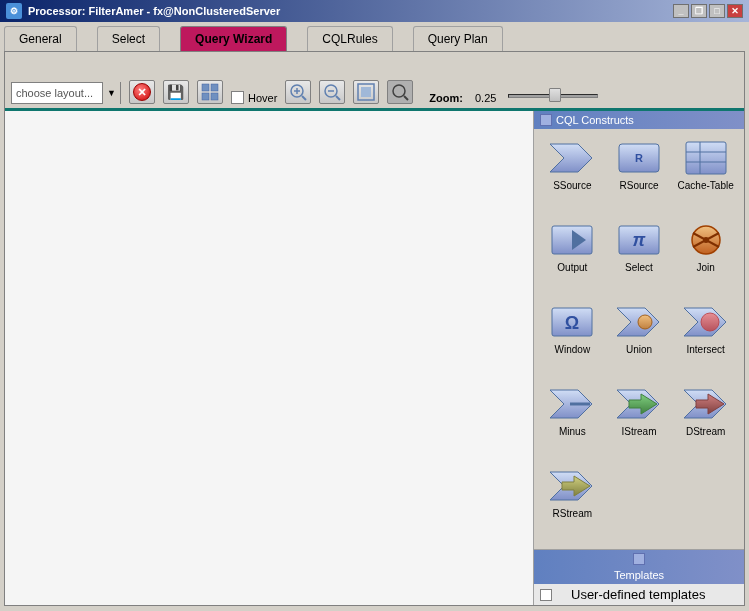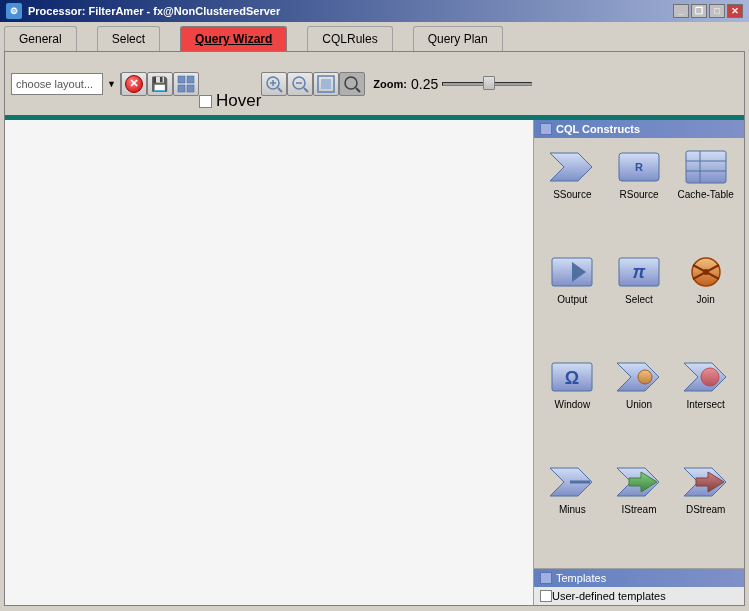--- a/index.html
+++ b/index.html
@@ -59,42 +59,41 @@
       border: 1px solid #a0a0a0;
       border-bottom: none;
       cursor: pointer;
       font-size: 12px;
       color: #000;
       border-radius: 3px 3px 0 0;
       margin-right: 2px;
       user-select: none;
     }
     .tab.active {
-      background: #ef4444;
+      background: #be185d;
       border-color: #808080;
       font-weight: bold;
       position: relative;
       z-index: 2;
-      text-decoration: underline;
     }
     .tab-content {
       background: #fff;
       border: 1px solid #808080;
       display: flex;
       flex-direction: column;
       height: 555px;
       position: relative;
     }
     .toolbar {
       display: flex;
-      align-items: center;
+      align-items: flex-end;
       padding: 4px 6px;
       background: #d4d0c8;
-      border-bottom: 5px solid #0f766e;
-      gap: 0;
+      border-bottom: 3px solid #0f766e;
+      gap: 8px;
     }
     .layout-select {
       display: flex;
       align-items: center;
       background: white;
       border: 1px solid #808080;
       height: 22px;
       min-width: 110px;
     }
     .layout-select-text {
@@ -116,30 +115,30 @@
       width: 26px;
       height: 24px;
       background: linear-gradient(to bottom, #e8e8e8, #c8c8c8);
       border: 1px solid #808080;
       border-radius: 2px;
       cursor: pointer;
       display: flex; align-items: center; justify-content: center;
       font-size: 13px;
     }
     .hover-label {
-      font-size: 17px;
+      font-size: 11px;
       display: flex; align-items: center; gap: 4px; margin-top: 35px;
     }
     .hover-checkbox {
       width: 13px; height: 13px;
       border: 1px solid #808080;
       background: white;
     }
     .zoom-label { font-size: 11px; margin-left: 8px; font-weight: bold; }
-    .zoom-value { font-size: 14px; margin-left: 4px; }
+    .zoom-value { font-size: 11px; margin-left: 4px; }
     .zoom-slider {
       width: 90px;
       height: 16px;
       position: relative;
       margin-left: 4px;
     }
     .zoom-slider-track {
       width: 100%;
       height: 4px;
       background: #a0a0a0;
@@ -172,21 +171,21 @@
     .right-panel {
       width: 210px;
       display: flex;
       flex-direction: column;
       background: #d4d0c8;
     }
     .cql-constructs-header {
       background: linear-gradient(to right, #6080c0, #8090c8);
       color: white;
       font-size: 11px;
-      font-weight: bold;
+      font-weight: normal;
       padding: 3px 6px;
       display: flex;
       align-items: center;
       gap: 4px;
     }
     .cql-constructs-icon {
       width: 12px; height: 12px;
       background: #a0b0e0;
       border: 1px solid #6070b0;
     }
@@ -224,28 +223,29 @@
     }
     .templates-header {
       background: linear-gradient(to right, #6080c0, #8090c8);
       color: white;
       font-size: 11px;
       padding: 3px 6px;
       display: flex;
       align-items: center;
       gap: 4px;
       cursor: pointer;
+      flex-direction: column;
     }
     .user-templates {
       background: #e8e8e8;
       padding: 3px 6px;
-      font-size: 11px;
+      font-size: 13px;
       display: flex;
       align-items: center;
-      gap: 0;
+      gap: 19px;
     }
     
     .btn-icon-red {
       width: 18px; height: 18px;
       border-radius: 50%;
       background: radial-gradient(circle at 40% 35%, #ff8080, #cc0000);
       border: 1px solid #990000;
       display: flex; align-items: center; justify-content: center;
       color: white; font-size: 11px; font-weight: bold;
     }
@@ -575,20 +575,41 @@
                     <linearGradient id="ga2" x1="0" y1="0" x2="0" y2="1">
                       <stop offset="0" stop-color="#d08080"></stop>
                       <stop offset="1" stop-color="#804040"></stop>
                     </linearGradient>
                   </defs>
               </svg>
             </div>
             <span class="construct-label">DStream</span>
           </div>
 
+          <div class="construct-item">
+            <div class="construct-icon">
+              <svg width="48" height="36" viewBox="0 0 48 36">
+                <polygon points="2,4 30,4 44,18 30,32 2,32 16,18" fill="url(#g15)" stroke="#5070a0" stroke-width="1"></polygon>
+                <defs>
+                    <linearGradient id="g15" x1="0" y1="0" x2="0" y2="1">
+                      <stop offset="0" stop-color="#d0ddf5"></stop>
+                      <stop offset="1" stop-color="#8090c8"></stop>
+                    </linearGradient>
+                  </defs>
+                <polygon points="26,8 42,18 26,28 26,22 14,22 14,14 26,14" fill="url(#ga3)" stroke="#808040" stroke-width="1"></polygon>
+                <defs>
+                    <linearGradient id="ga3" x1="0" y1="0" x2="0" y2="1">
+                      <stop offset="0" stop-color="#d0d080"></stop>
+                      <stop offset="1" stop-color="#808040"></stop>
+                    </linearGradient>
+                  </defs>
+              </svg>
+            </div>
+            <span class="construct-label">RStream</span>
+          </div>
 
         </div>
 
         <div class="bottom-panel">
           <div class="templates-header">
             <div style="width:12px;height:12px;background:#a0b0e0;border:1px solid #6070b0;"></div>
             <span>Templates</span>
           </div>
           <div class="user-templates">
             <div style="width:12px;height:12px;border:1px solid #808080;background:white;"></div>

